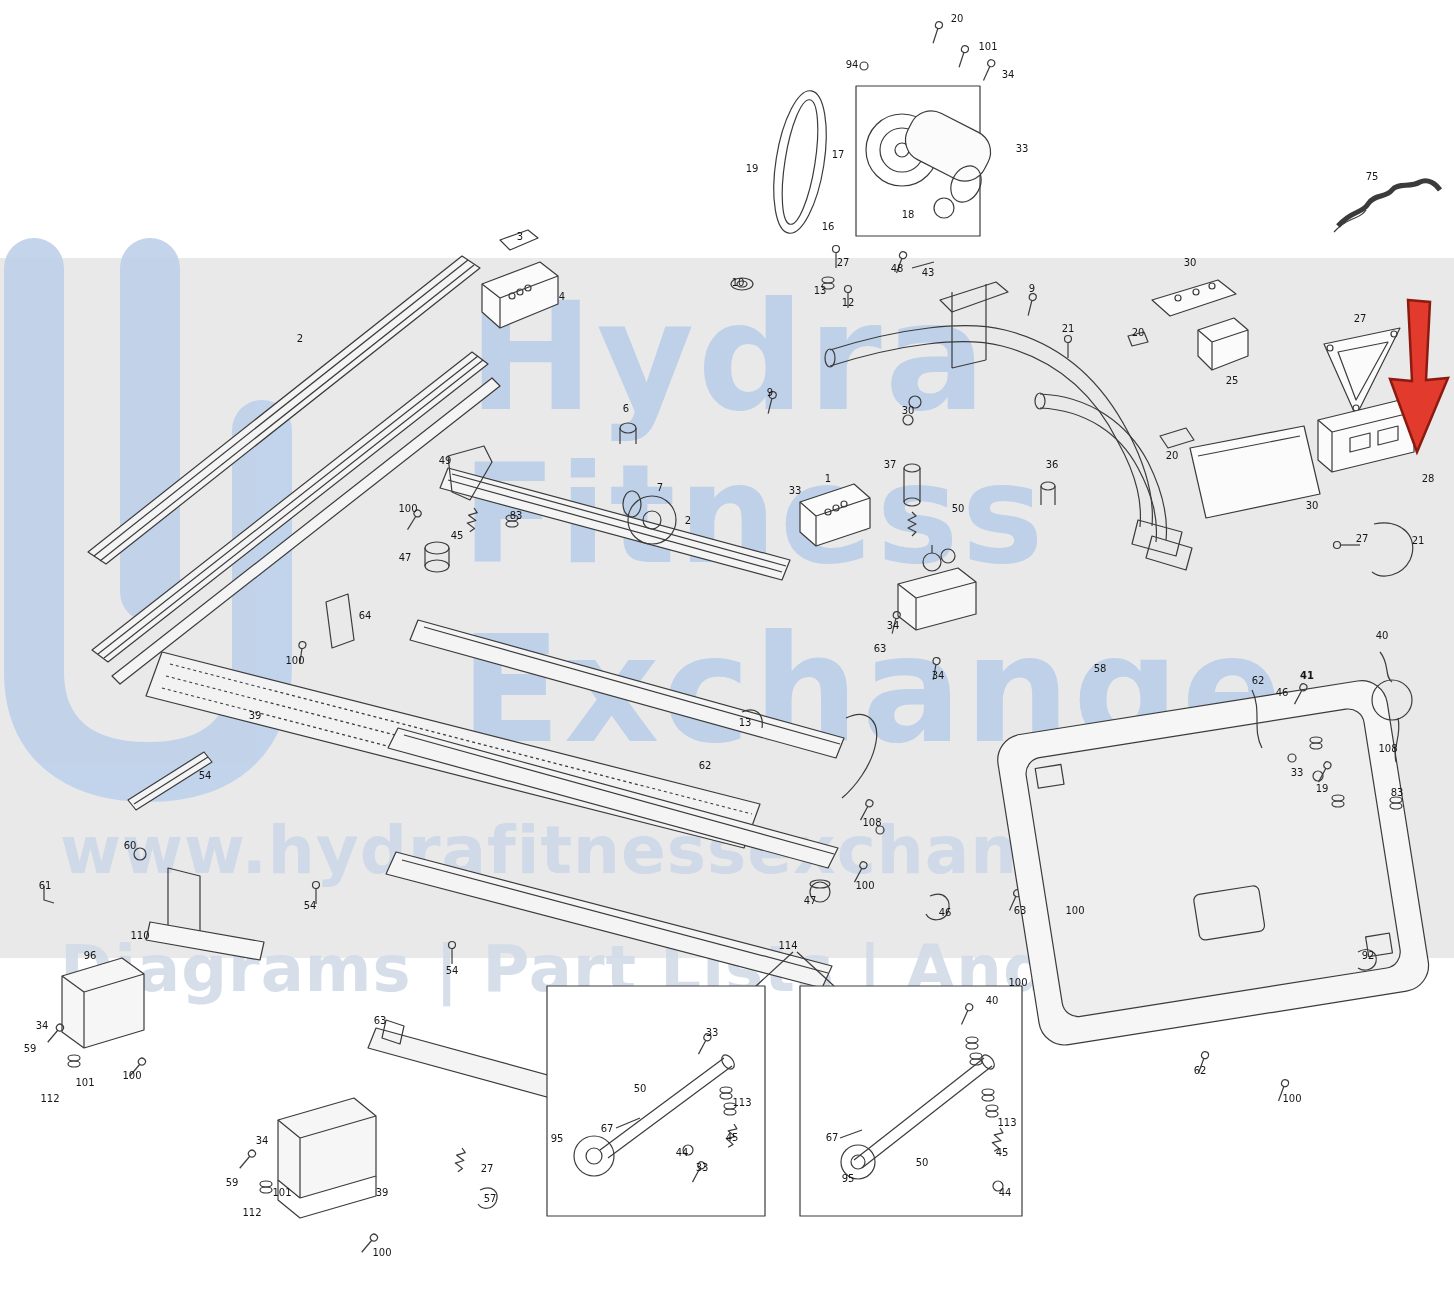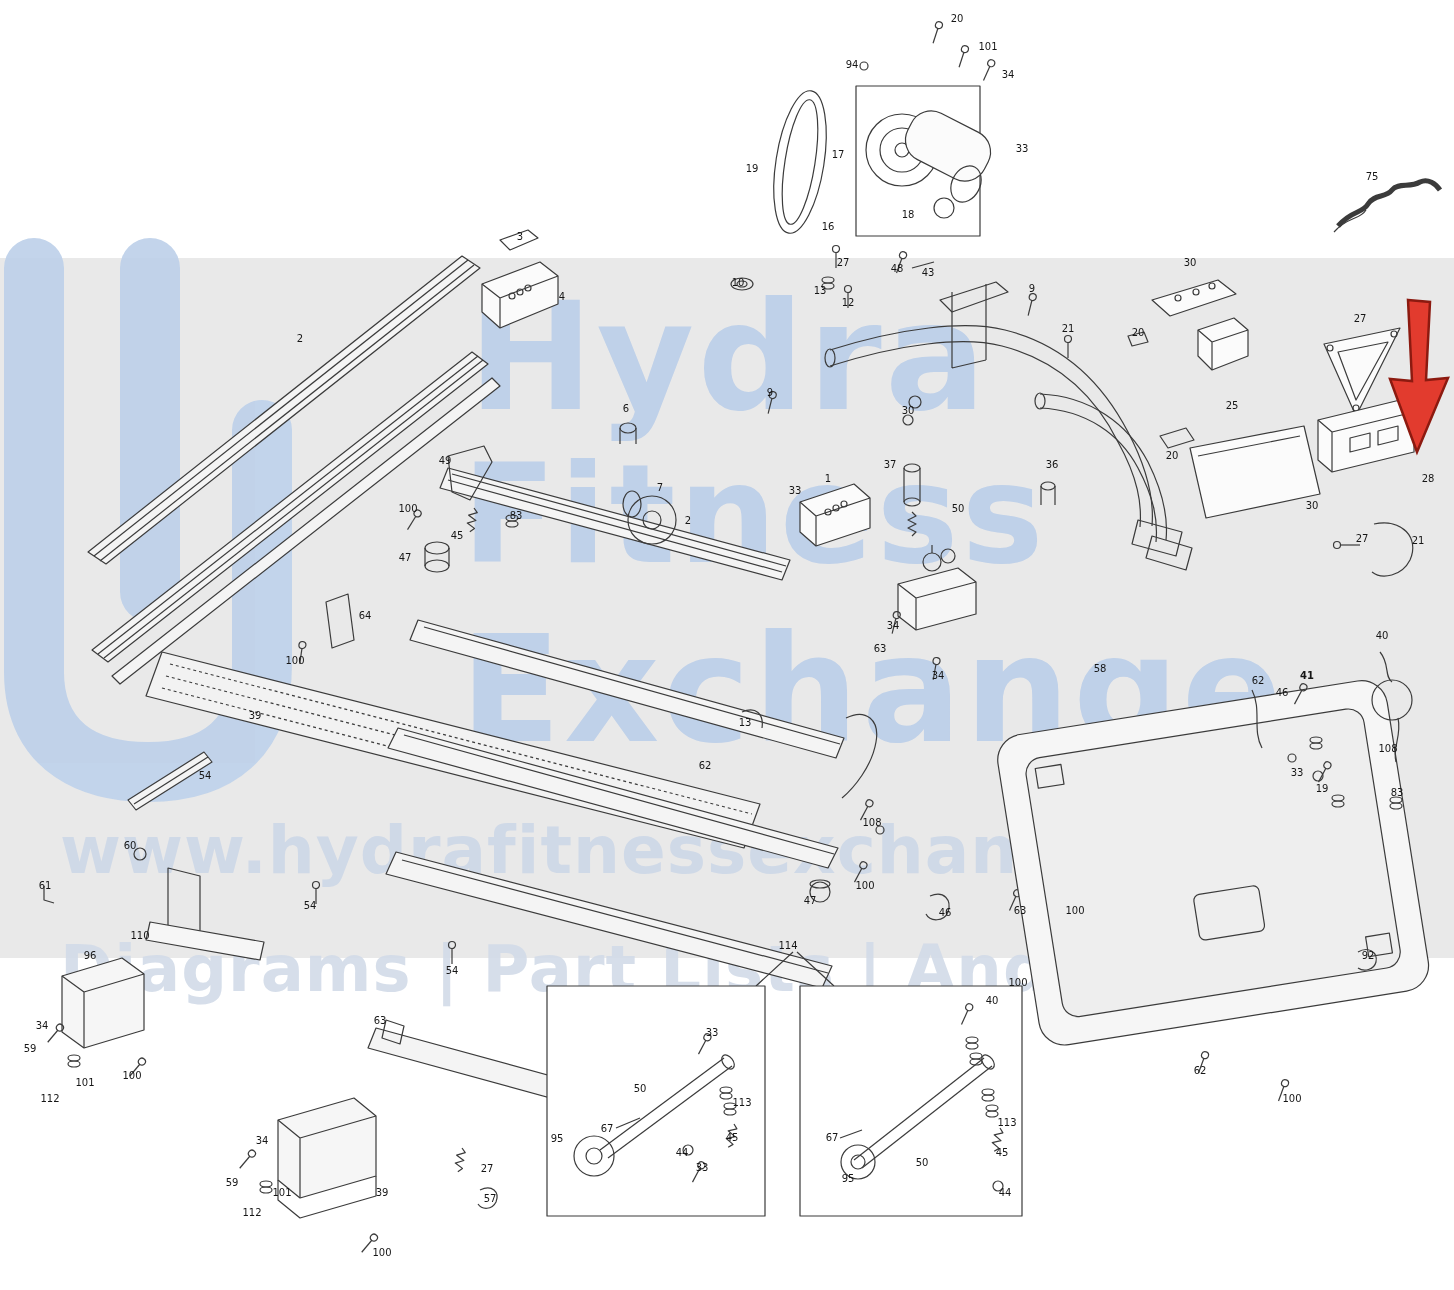--- a/index.html
+++ b/index.html
@@ -327,21 +327,21 @@
       <span class="part-label" style="left: 1190px; top: 262px;">30</span>
       <span class="part-label" style="left: 520px; top: 236px;">3</span>
       <span class="part-label" style="left: 562px; top: 296px;">4</span>
       <span class="part-label" style="left: 300px; top: 338px;">2</span>
       <span class="part-label" style="left: 1068px; top: 328px;">21</span>
       <span class="part-label" style="left: 1138px; top: 332px;">20</span>
       <span class="part-label" style="left: 1360px; top: 318px;">27</span>
       <span class="part-label" style="left: 770px; top: 392px;">9</span>
       <span class="part-label" style="left: 908px; top: 410px;">30</span>
       <span class="part-label" style="left: 626px; top: 408px;">6</span>
-      <span class="part-label" style="left: 1232px; top: 380px; margin-top: 25px;">25</span>
+      <span class="part-label" style="left: 1232px; top: 380px;">25</span>
       <span class="part-label" style="left: 1172px; top: 455px;">20</span>
       <span class="part-label" style="left: 1428px; top: 452px; margin-top: 26px;">28</span>
       <span class="part-label" style="left: 445px; top: 460px;">49</span>
       <span class="part-label" style="left: 660px; top: 487px;">7</span>
       <span class="part-label" style="left: 890px; top: 464px;">37</span>
       <span class="part-label" style="left: 828px; top: 478px;">1</span>
       <span class="part-label" style="left: 795px; top: 490px;">33</span>
       <span class="part-label" style="left: 1052px; top: 464px;">36</span>
       <span class="part-label" style="left: 408px; top: 508px;">100</span>
       <span class="part-label" style="left: 516px; top: 515px;">83</span>

